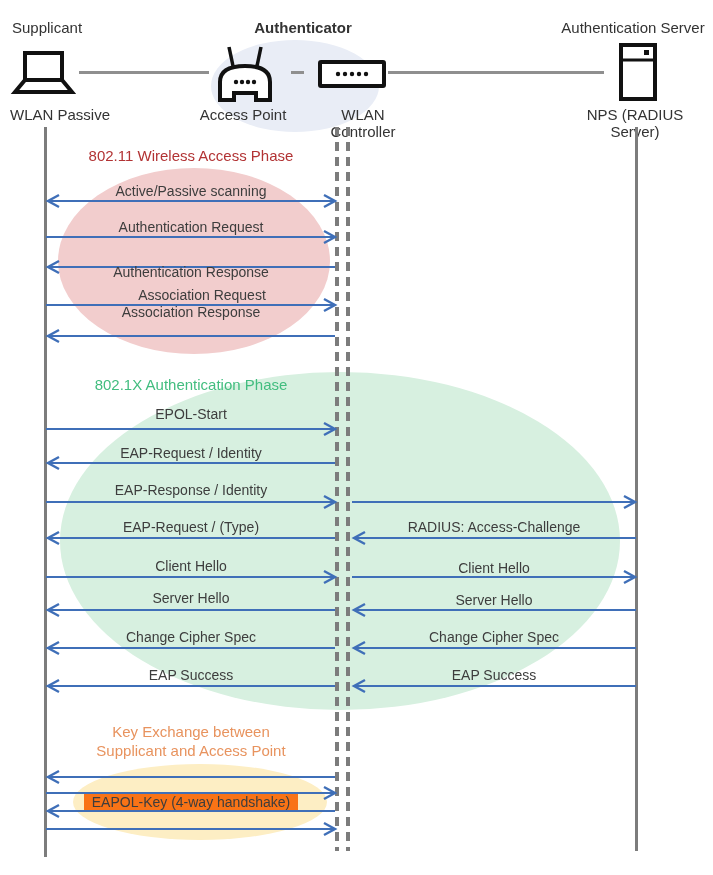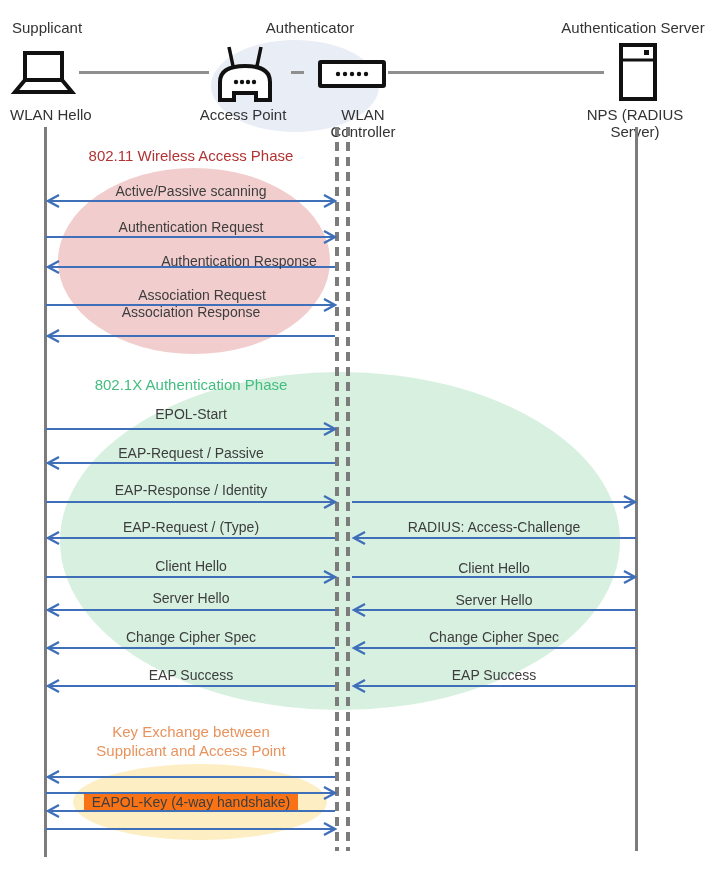--- a/index.html
+++ b/index.html
@@ -37,21 +37,21 @@
 <body>
 
 <div id="canvas">
 
   <div class="ellipse el-blue"></div>
   <div class="ellipse el-pink"></div>
   <div class="ellipse el-green"></div>
   <div class="ellipse el-yellow"></div>
 
   <div class="role" style="left:12px;">Supplicant</div>
-  <div class="role ctr" style="left:240px;width:140px;">Authenticator</div>
+  <div class="role ctr" style="left:233px;width:140px;font-weight:bold;">Authenticator</div>
   <div class="role ctr" style="left:560px;width:146px;">Authentication Server</div>
 
   <svg class="abs" style="left:10px;top:50px;" width="66" height="46" viewBox="0 0 66 46">
     <rect class="icon-shape" x="15" y="3" width="37" height="27"></rect>
     <path class="icon-shape" d="M5 42 L15 30 L52 30 L62 42 Z"></path>
   </svg>
   <svg class="abs" style="left:212px;top:44px;" width="66" height="62" viewBox="0 0 66 62">
     <path d="M21 22 L17 3" stroke="#111" stroke-width="3.5" fill="none"></path>
     <path d="M45 22 L49 3" stroke="#111" stroke-width="3.5" fill="none"></path>
     <path class="icon-shape" d="M8 56 L8 38 Q8 22 33 22 Q58 22 58 38 L58 56 L44 56 L44 49 L22 49 L22 56 Z"></path>
@@ -71,44 +71,44 @@
   <svg class="abs" style="left:618px;top:43px;" width="40" height="58" viewBox="0 0 40 58">
     <rect class="icon-shape" x="3" y="2" width="34" height="54"></rect>
     <path d="M3 17 L37 17" stroke="#111" stroke-width="3" fill="none"></path>
     <rect class="icon-dot" x="26" y="7" width="5" height="5"></rect>
   </svg>
 
   <div class="conn" style="left:79px;width:130px;"></div>
   <div class="conn" style="left:291px;width:13px;"></div>
   <div class="conn" style="left:388px;width:216px;"></div>
 
-  <div class="device" style="left:10px;">WLAN Hello</div>
+  <div class="device" style="left:10px;">WLAN Passive</div>
   <div class="device ctr" style="left:193px;width:100px;">Access Point</div>
   <div class="device ctr" style="left:308px;width:110px;">WLAN Controller</div>
   <div class="device ctr" style="left:562px;width:146px;">NPS (RADIUS Server)</div>
 
   <div class="lifeline" style="left:44px;height:730px;"></div>
   <div class="dashedline" style="left:335px;"></div>
   <div class="dashedline" style="left:346px;"></div>
   <div class="lifeline" style="left:635px;height:724px;"></div>
 
   <div class="phase-title p1 lspan" style="top:147px;">802.11 Wireless Access Phase</div>
   <div class="phase-title p2 lspan" style="top:376px;">802.1X Authentication Phase</div>
   <div class="phase-title p3 lspan" style="top:722px;">
     <span style="display:block;">Key Exchange between</span>
     <span style="display:block;">Supplicant and Access Point</span>
   </div>
 
   <div class="msg lspan" style="top:183px;">Active/Passive scanning</div>
   <div class="msg lspan" style="top:219px;">Authentication Request</div>
-  <div class="msg lspan" style="top:253px;padding-left:48px;">Authentication Response</div>
+  <div class="msg lspan" style="top:264px;">Authentication Response</div>
   <div class="msg lspan" style="top:287px;margin-left:11px;">Association Request</div>
   <div class="msg lspan" style="top:304px;">Association Response</div>
   <div class="msg lspan" style="top:406px;">EPOL-Start</div>
-  <div class="msg lspan" style="top:445px;">EAP-Request / Passive</div>
+  <div class="msg lspan" style="top:445px;">EAP-Request / Identity</div>
   <div class="msg lspan" style="top:482px;">EAP-Response / Identity</div>
   <div class="msg lspan" style="top:519px;">EAP-Request / (Type)</div>
   <div class="msg lspan" style="top:558px;">Client Hello</div>
   <div class="msg lspan" style="top:590px;">Server Hello</div>
   <div class="msg lspan" style="top:629px;">Change Cipher Spec</div>
   <div class="msg lspan" style="top:667px;">EAP Success</div>
 
   <div class="msg rspan" style="top:519px;">RADIUS: Access-Challenge</div>
   <div class="msg rspan" style="top:560px;">Client Hello</div>
   <div class="msg rspan" style="top:592px;">Server Hello</div>

